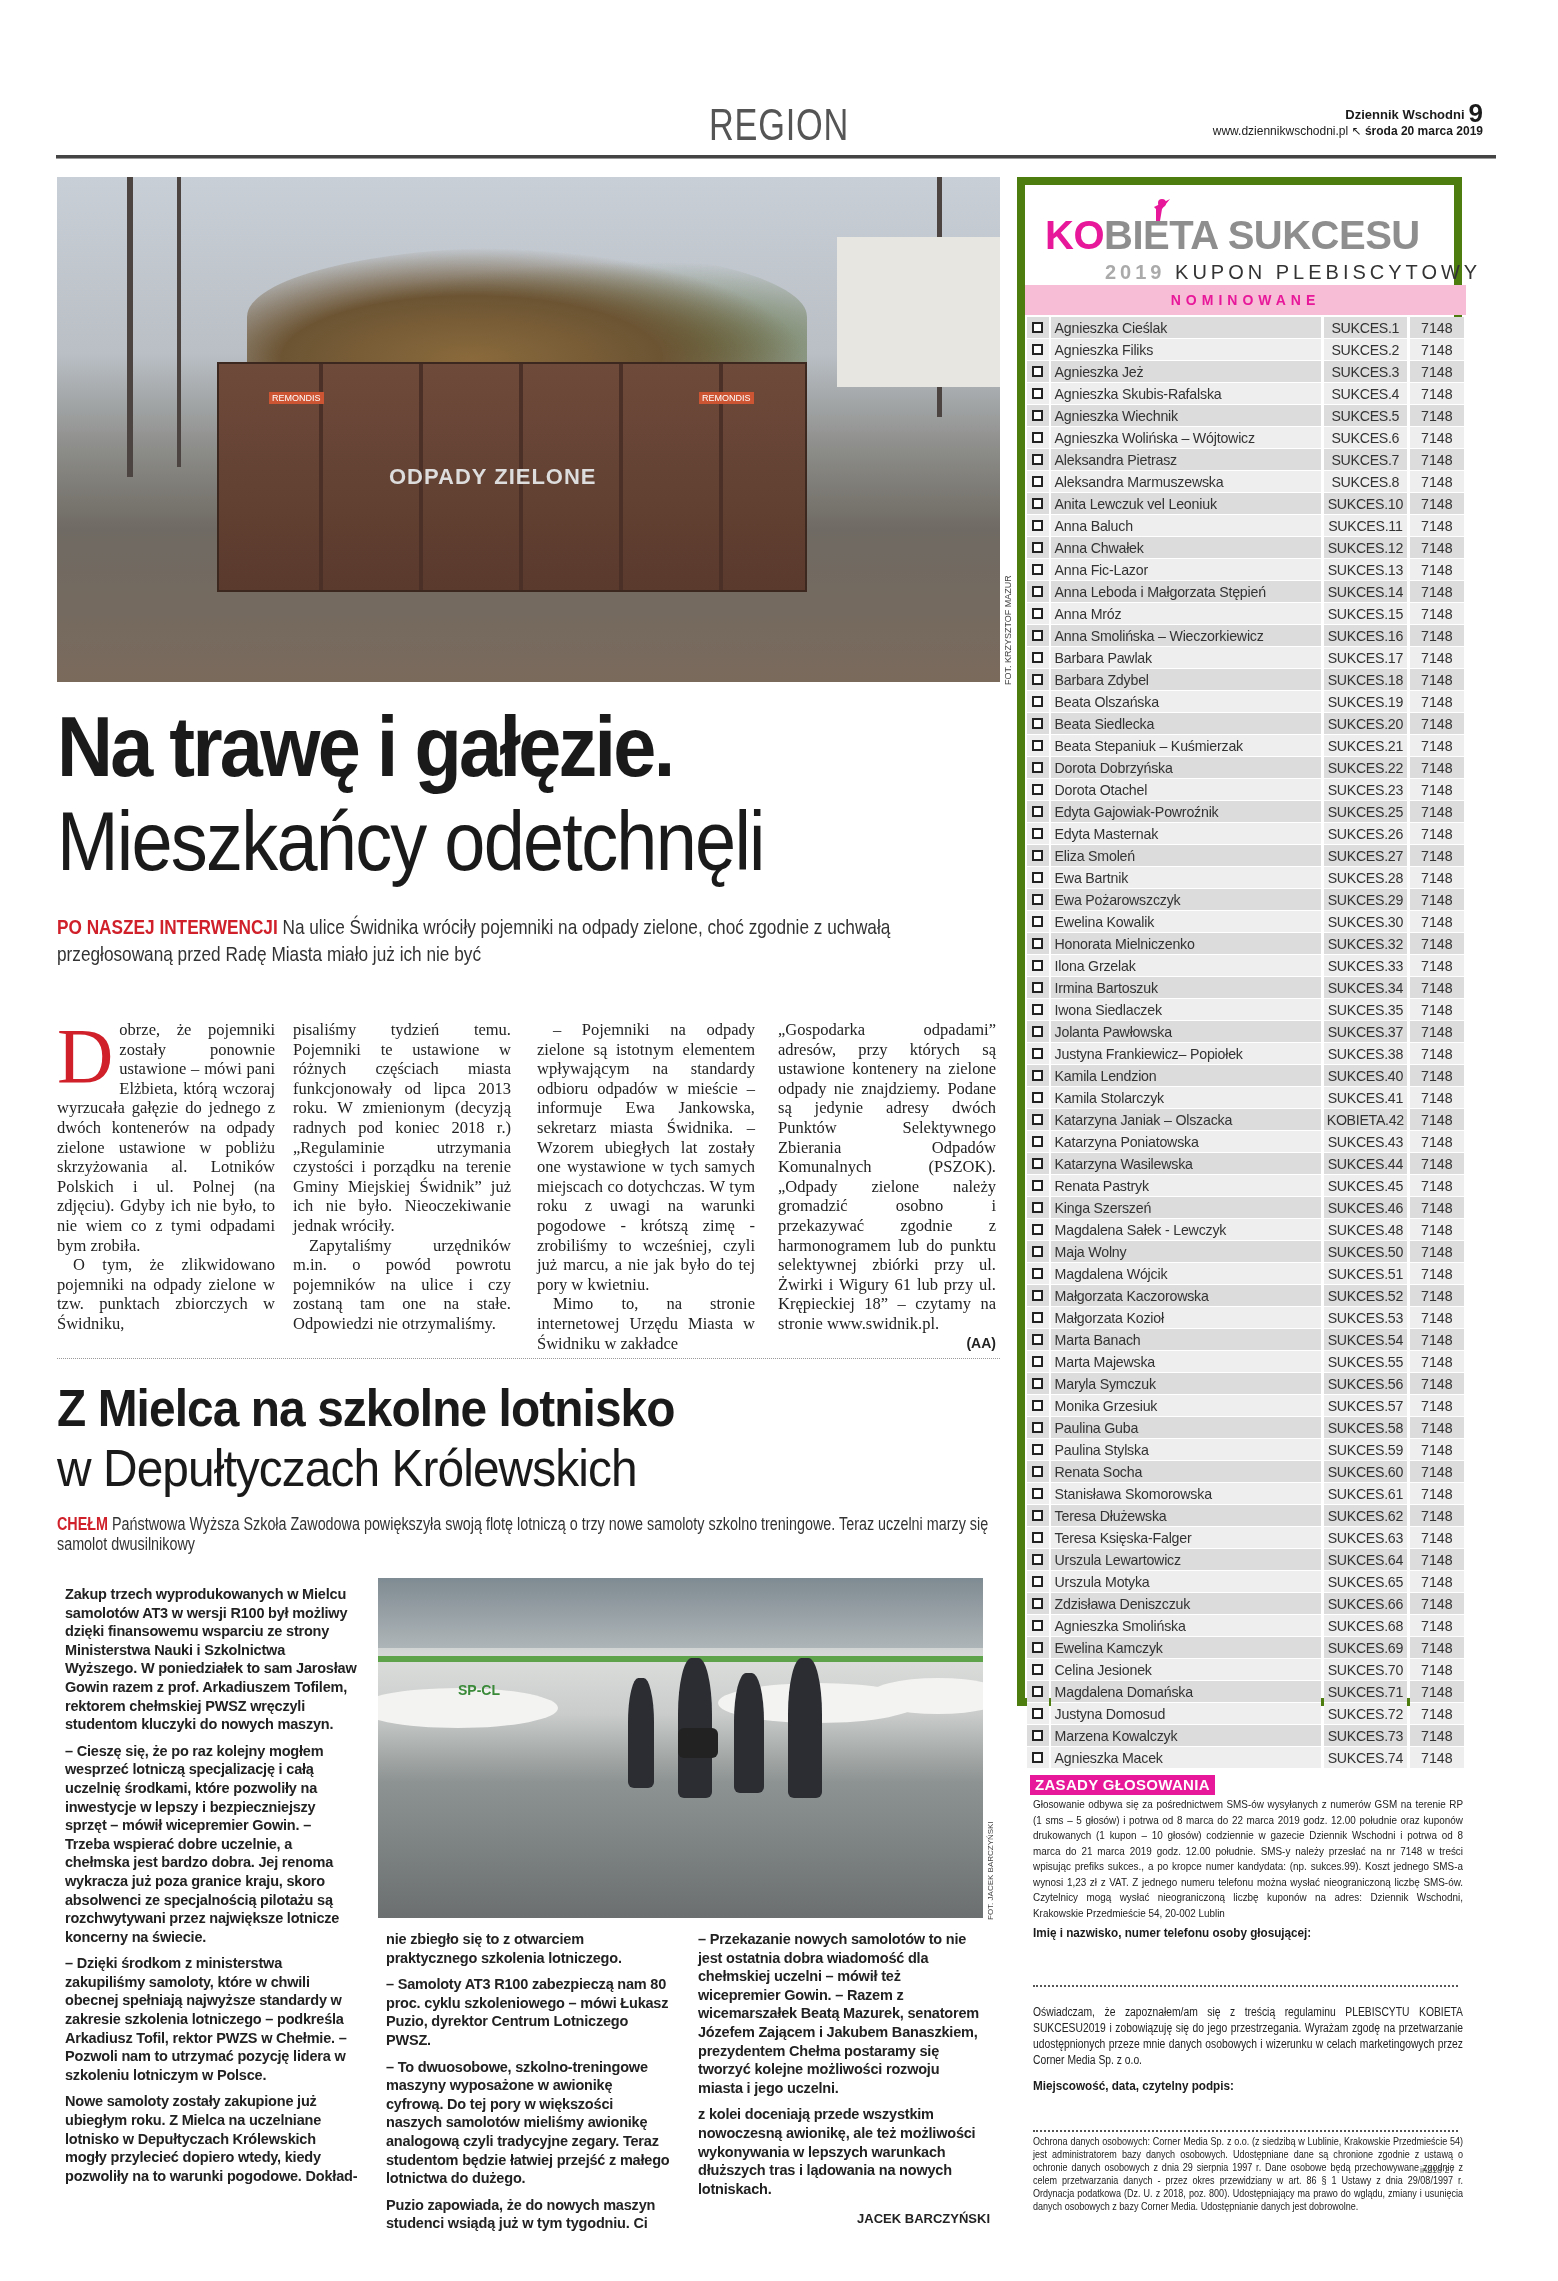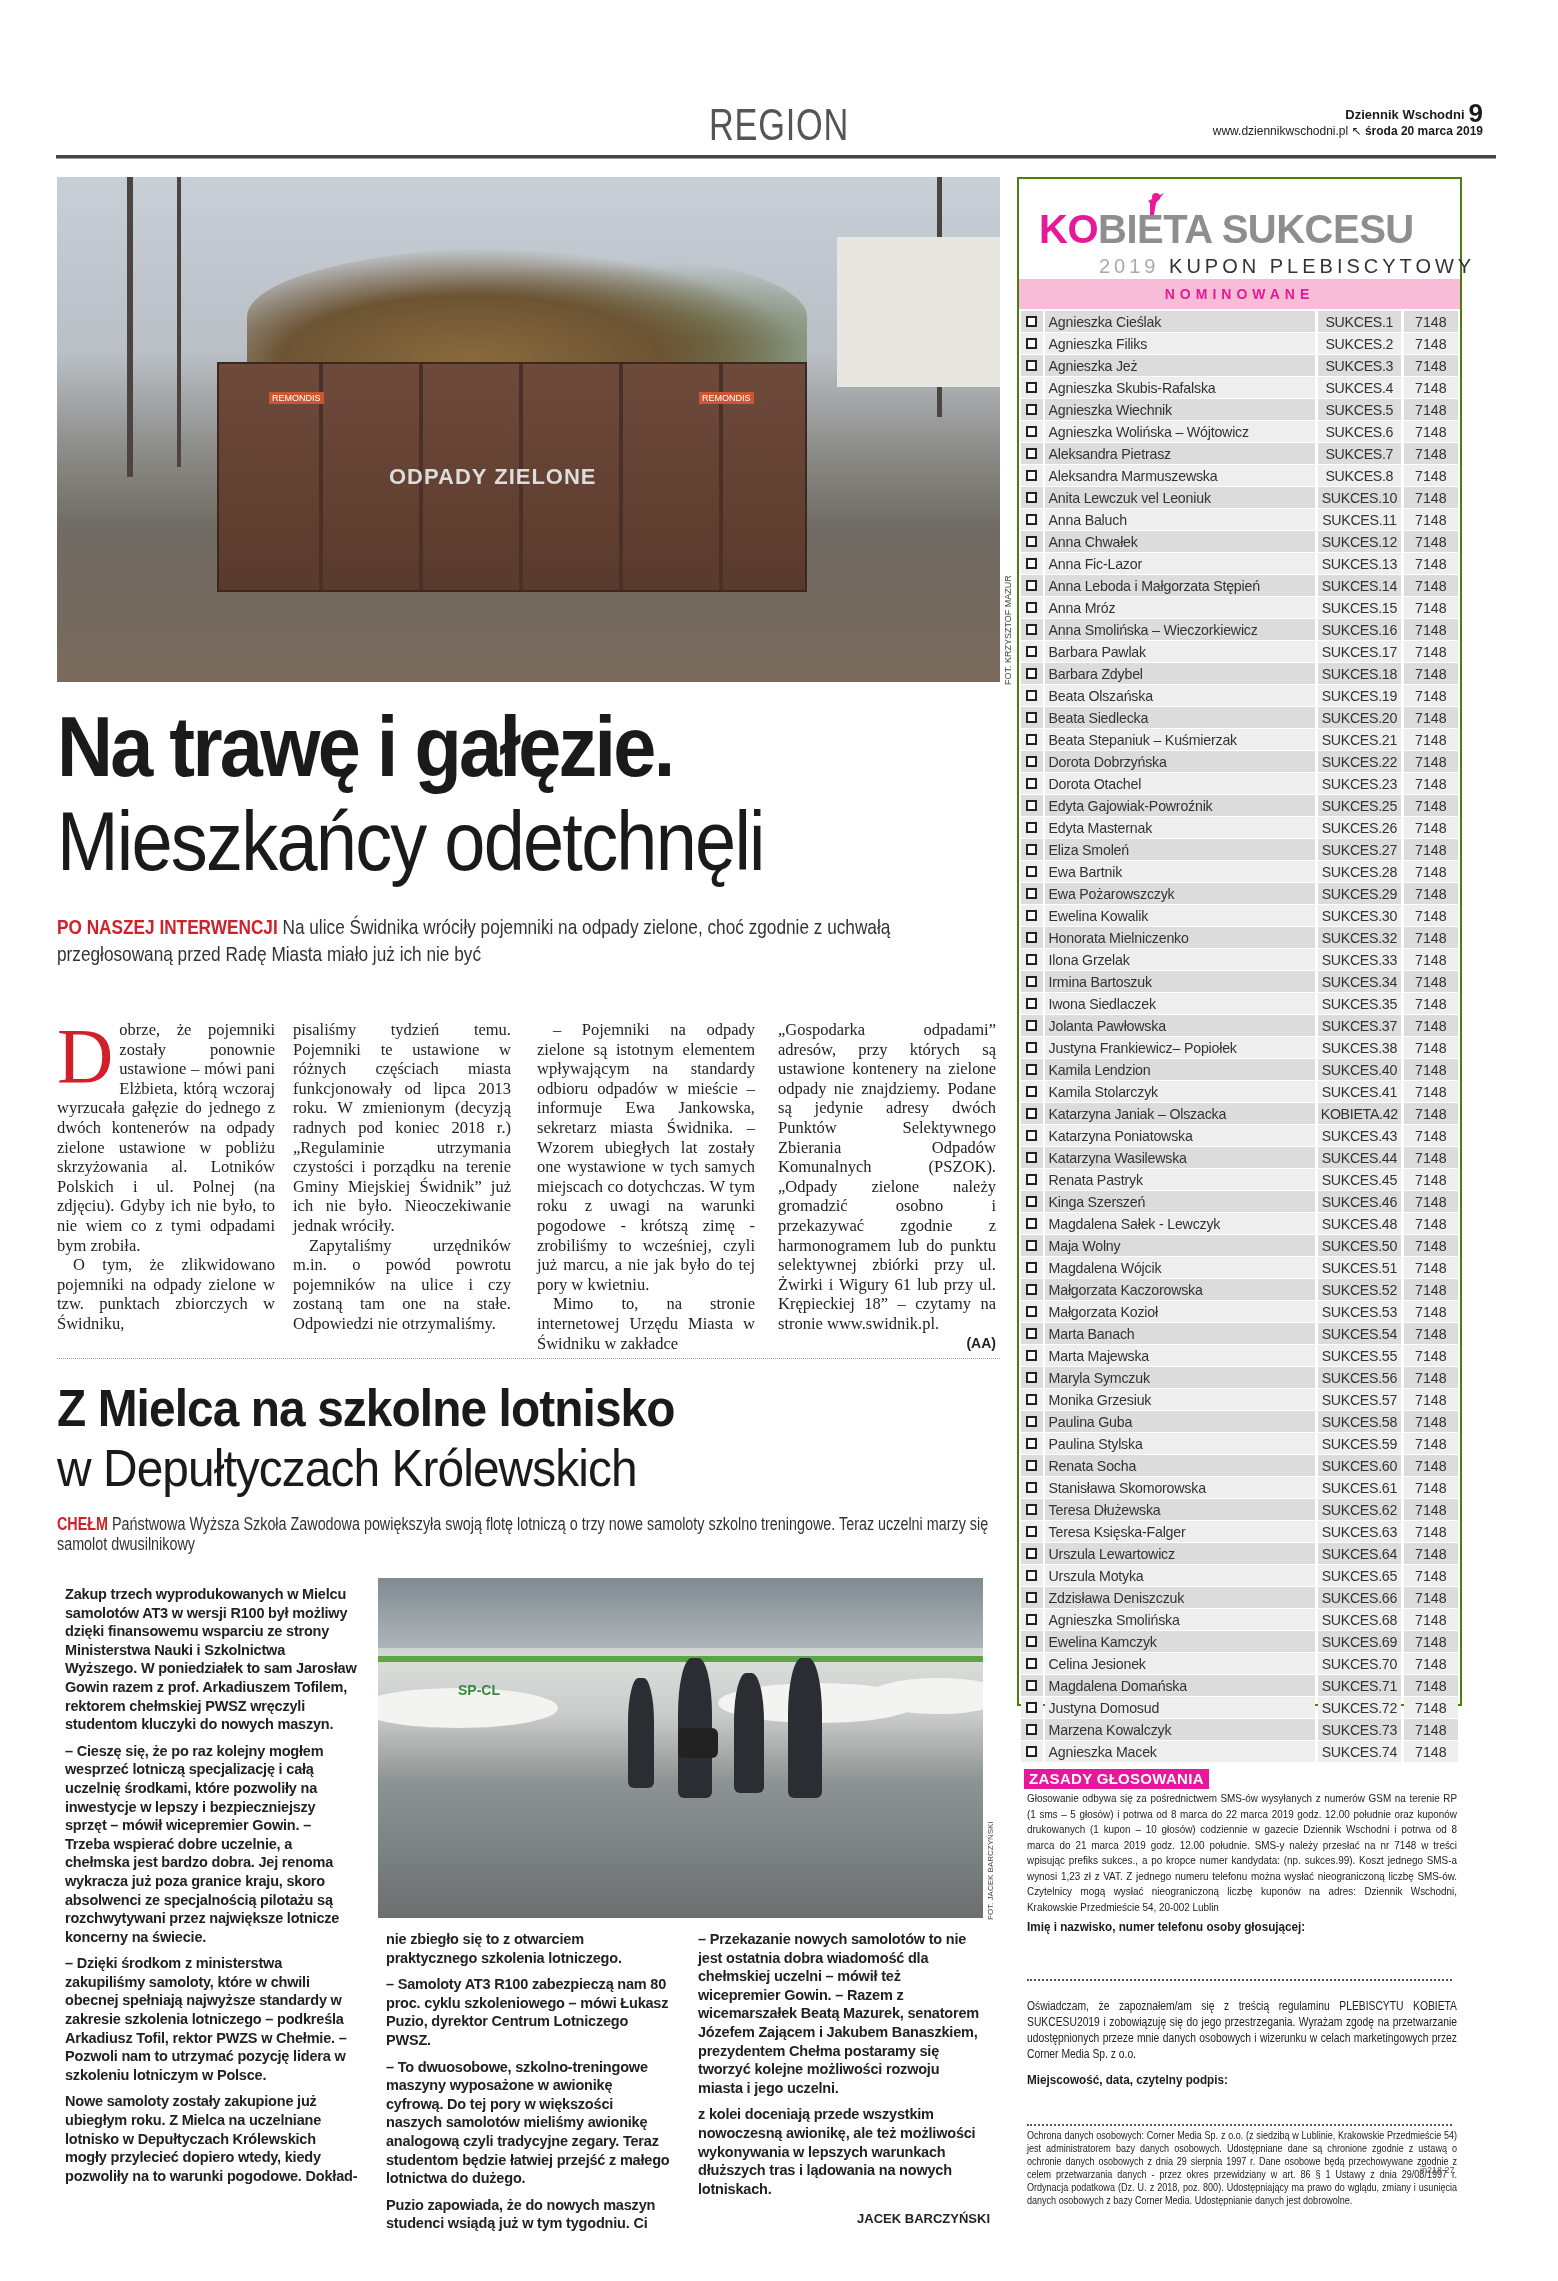--- a/index.html
+++ b/index.html
@@ -42,26 +42,26 @@
 #a2-col1 p, .a2col p{margin:8px}
 .a2col{position:absolute;top:1922px;width:300px;font-size:14.5px;line-height:18.6px;color:#222;font-weight:bold;letter-spacing:-0.2px}
 #photo2{left:378px;top:1578px;width:605px;height:340px;overflow:hidden;background:linear-gradient(180deg,#a9b1b6 0%,#d9dcd9 25%,#c9cccb 40%,#8d9392 60%,#6b6f70 100%)}
 #photo2 .wall{position:absolute;left:0;top:0;width:100%;height:70px;background:linear-gradient(180deg,#7f8b92,#aeb5b8)}
 #photo2 .stripe{position:absolute;left:0;top:78px;width:100%;height:6px;background:#5ea24a}
 .plane{position:absolute;background:#f3f3f1;border-radius:50%}
 .person{position:absolute;background:#2b2d33;border-radius:40% 40% 6px 6px}
 #photo2-credit{left:986px;top:1770px;width:14px;height:150px;writing-mode:vertical-rl;transform:rotate(180deg);font-size:8px;color:#444}
 #a2-byline{position:absolute;right:0;bottom:-22px;font-weight:bold;font-size:13px;letter-spacing:0}
 
-#coupon{left:1017px;top:177px;width:445px;height:1529px;border:2px solid #4d7c0f;background:#fff}
+#coupon{left:1017px;top:177px;width:445px;height:1529px;border:8px solid #4d7c0f;background:#fff}
 #logo{position:absolute;left:0;top:10px;width:441px;height:92px}
 #logo-main{position:absolute;left:20px;top:18px;font-size:40px;font-weight:bold;color:#8e8e8e;letter-spacing:-0.5px;white-space:nowrap}
 #logo-main .ko{color:#e8189a}
 #logo-sub{position:absolute;left:80px;top:66px;font-size:20px;letter-spacing:4px;white-space:nowrap;color:#333}
-#logo-sub .year{color:#aaa;font-weight:400}
+#logo-sub .year{color:#aaa;font-weight:700}
 #figure{position:absolute;left:115px;top:0;width:36px;height:40px}
 #nominees-header{position:absolute;left:0;top:100px;width:441px;height:30px;background:#f7bcd6;text-align:center;color:#e8189a;font-weight:bold;font-size:14px;letter-spacing:5px;line-height:30px}
 #nominee-list{position:absolute;left:2px;top:132px;width:437px}
 .row{display:flex;height:22px;margin-bottom:0;font-size:14.2px;line-height:22px;color:#333}
 .row .cell{border-bottom:1px solid #fff}
 .row .chk{width:23px;display:flex;align-items:center;justify-content:center}
 .row .chk span{display:block;width:11px;height:11px;border:2px solid #222;background:#fff}
 .row .nm{width:288px;padding-left:4px;margin-left:2px;white-space:nowrap;overflow:hidden;letter-spacing:-0.2px}
 .row .code{width:88px;text-align:center;margin-left:3px;letter-spacing:-0.3px}
 .row .num{width:58px;text-align:center;margin-left:3px}

